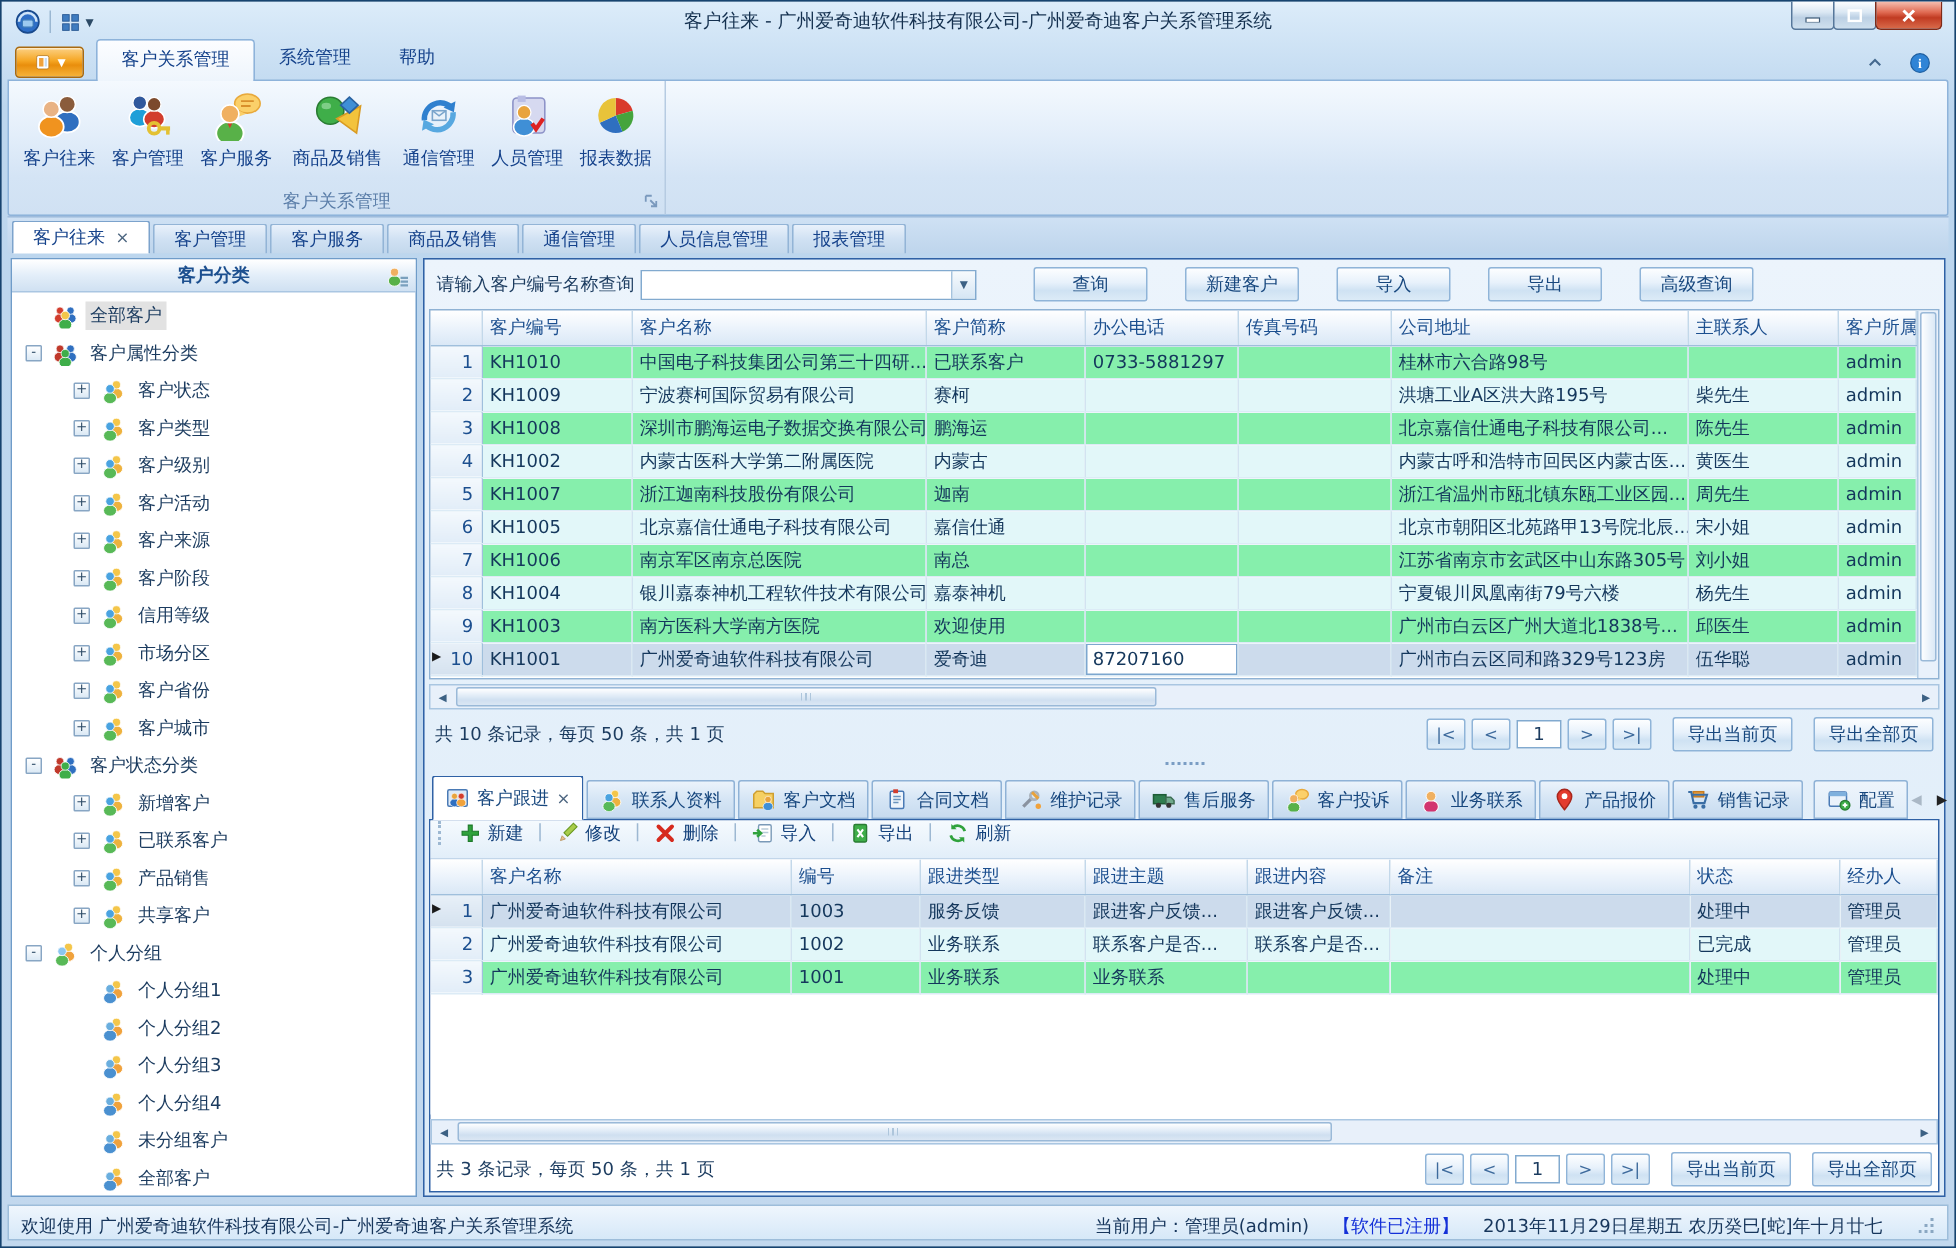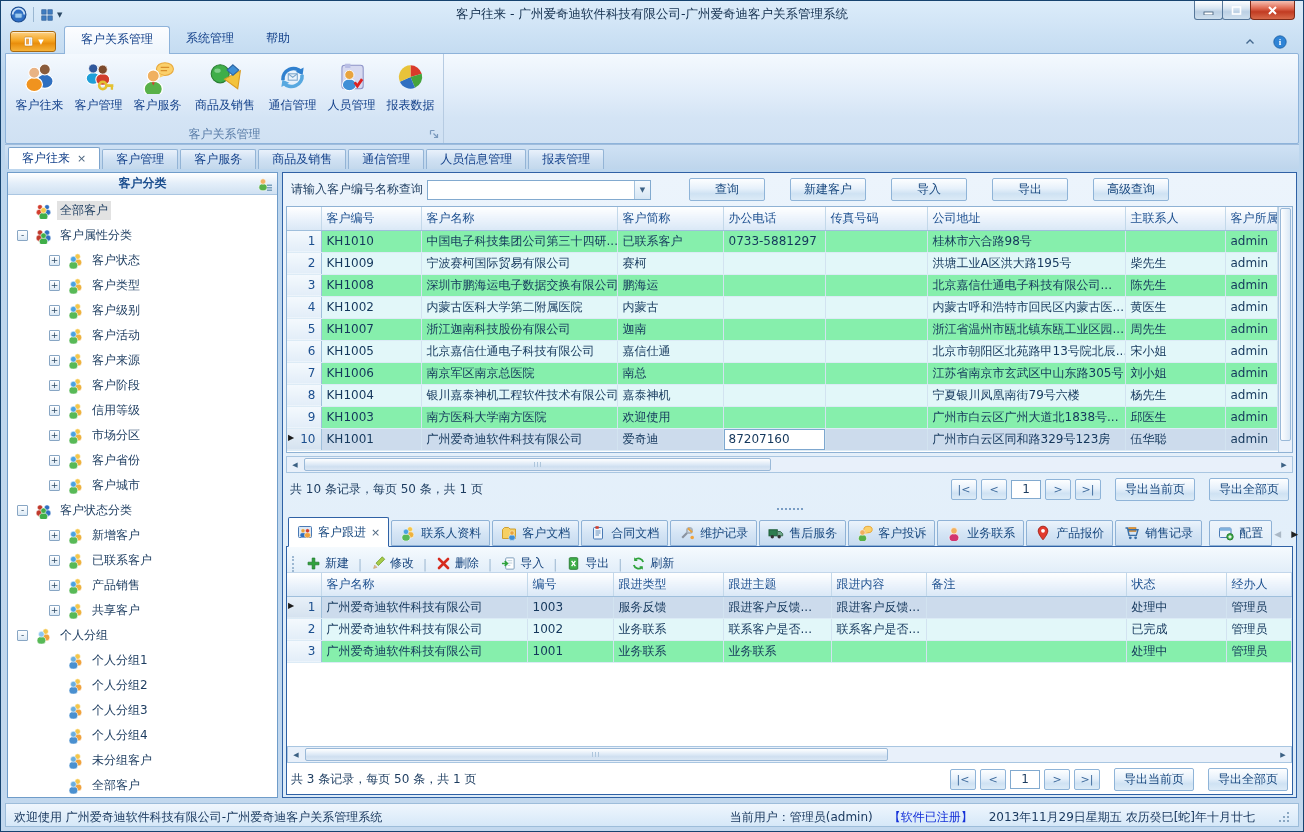--- a/index.html
+++ b/index.html
@@ -103,21 +103,21 @@
 
   .detail-tabs{height:33px;flex:none;display:flex;align-items:flex-end;padding-left:2px}
   .ktab{height:26px;flex:none;display:flex;align-items:center;gap:5px;padding:0 8px;background:linear-gradient(#ebf3fb,#d5e5f5 50%,#c7dbef);border:1px solid #8fb2d6;border-radius:2px 2px 0 0;color:#17477e;margin-right:2px;white-space:nowrap}
   .ktab .icon{width:16px;height:16px}
   .ktab.active{background:#fff;border:1px solid #2f61a5;border-bottom-color:#fff;height:30px;margin-bottom:-1px;position:relative;z-index:2}
   .ktab.cfg{margin-left:5px;background:linear-gradient(#eef5fc,#dfecf8)}
   .tab-arrows{margin-left:auto;display:flex;gap:10px;align-items:center;padding:0 6px 7px 0;font-size:9px}
   .tarr{color:#222}.tarr.dis{color:#aab8c6}
 
   .detail-panel{flex:1;min-height:0;border:1px solid #2f61a5;background:#fff;display:flex;flex-direction:column;margin-bottom:2px}
-  .dtoolbar{height:26px;flex:none;display:flex;align-items:flex-end;background:linear-gradient(#f5fafe,#e2eef9);border-bottom:1px solid #c2d6ea;padding-left:2px;color:#14427c}
+  .dtoolbar{height:26px;flex:none;display:flex;align-items:flex-start;background:linear-gradient(#f5fafe,#e2eef9);border-bottom:1px solid #c2d6ea;padding-left:2px;color:#14427c}
   .tgrip{width:4px;height:16px;border-left:2px dotted #9db8d2;margin:0 5px 0 3px}
   .titem2{display:flex;align-items:center;gap:4px;padding:0 5px}
   .tbi{width:15px;height:15px}
   .tsep{color:#9db8d2;padding:0 4px}
   .dgridwrap{flex:1;min-height:0;overflow:hidden;background:#fff}
 
   .statusbar{height:24px;flex:none;display:flex;align-items:flex-end;background:linear-gradient(#eff6fd,#d6e8f8);border:1px solid #9dbdda;padding:0 8px;margin-top:2px;color:#17365c}
   .sbr{margin-left:auto;display:flex;align-items:center;gap:16px;white-space:nowrap}
   .reg{color:#1430d8;font-weight:normal}
   .grip{width:11px;height:11px;margin-left:8px}

